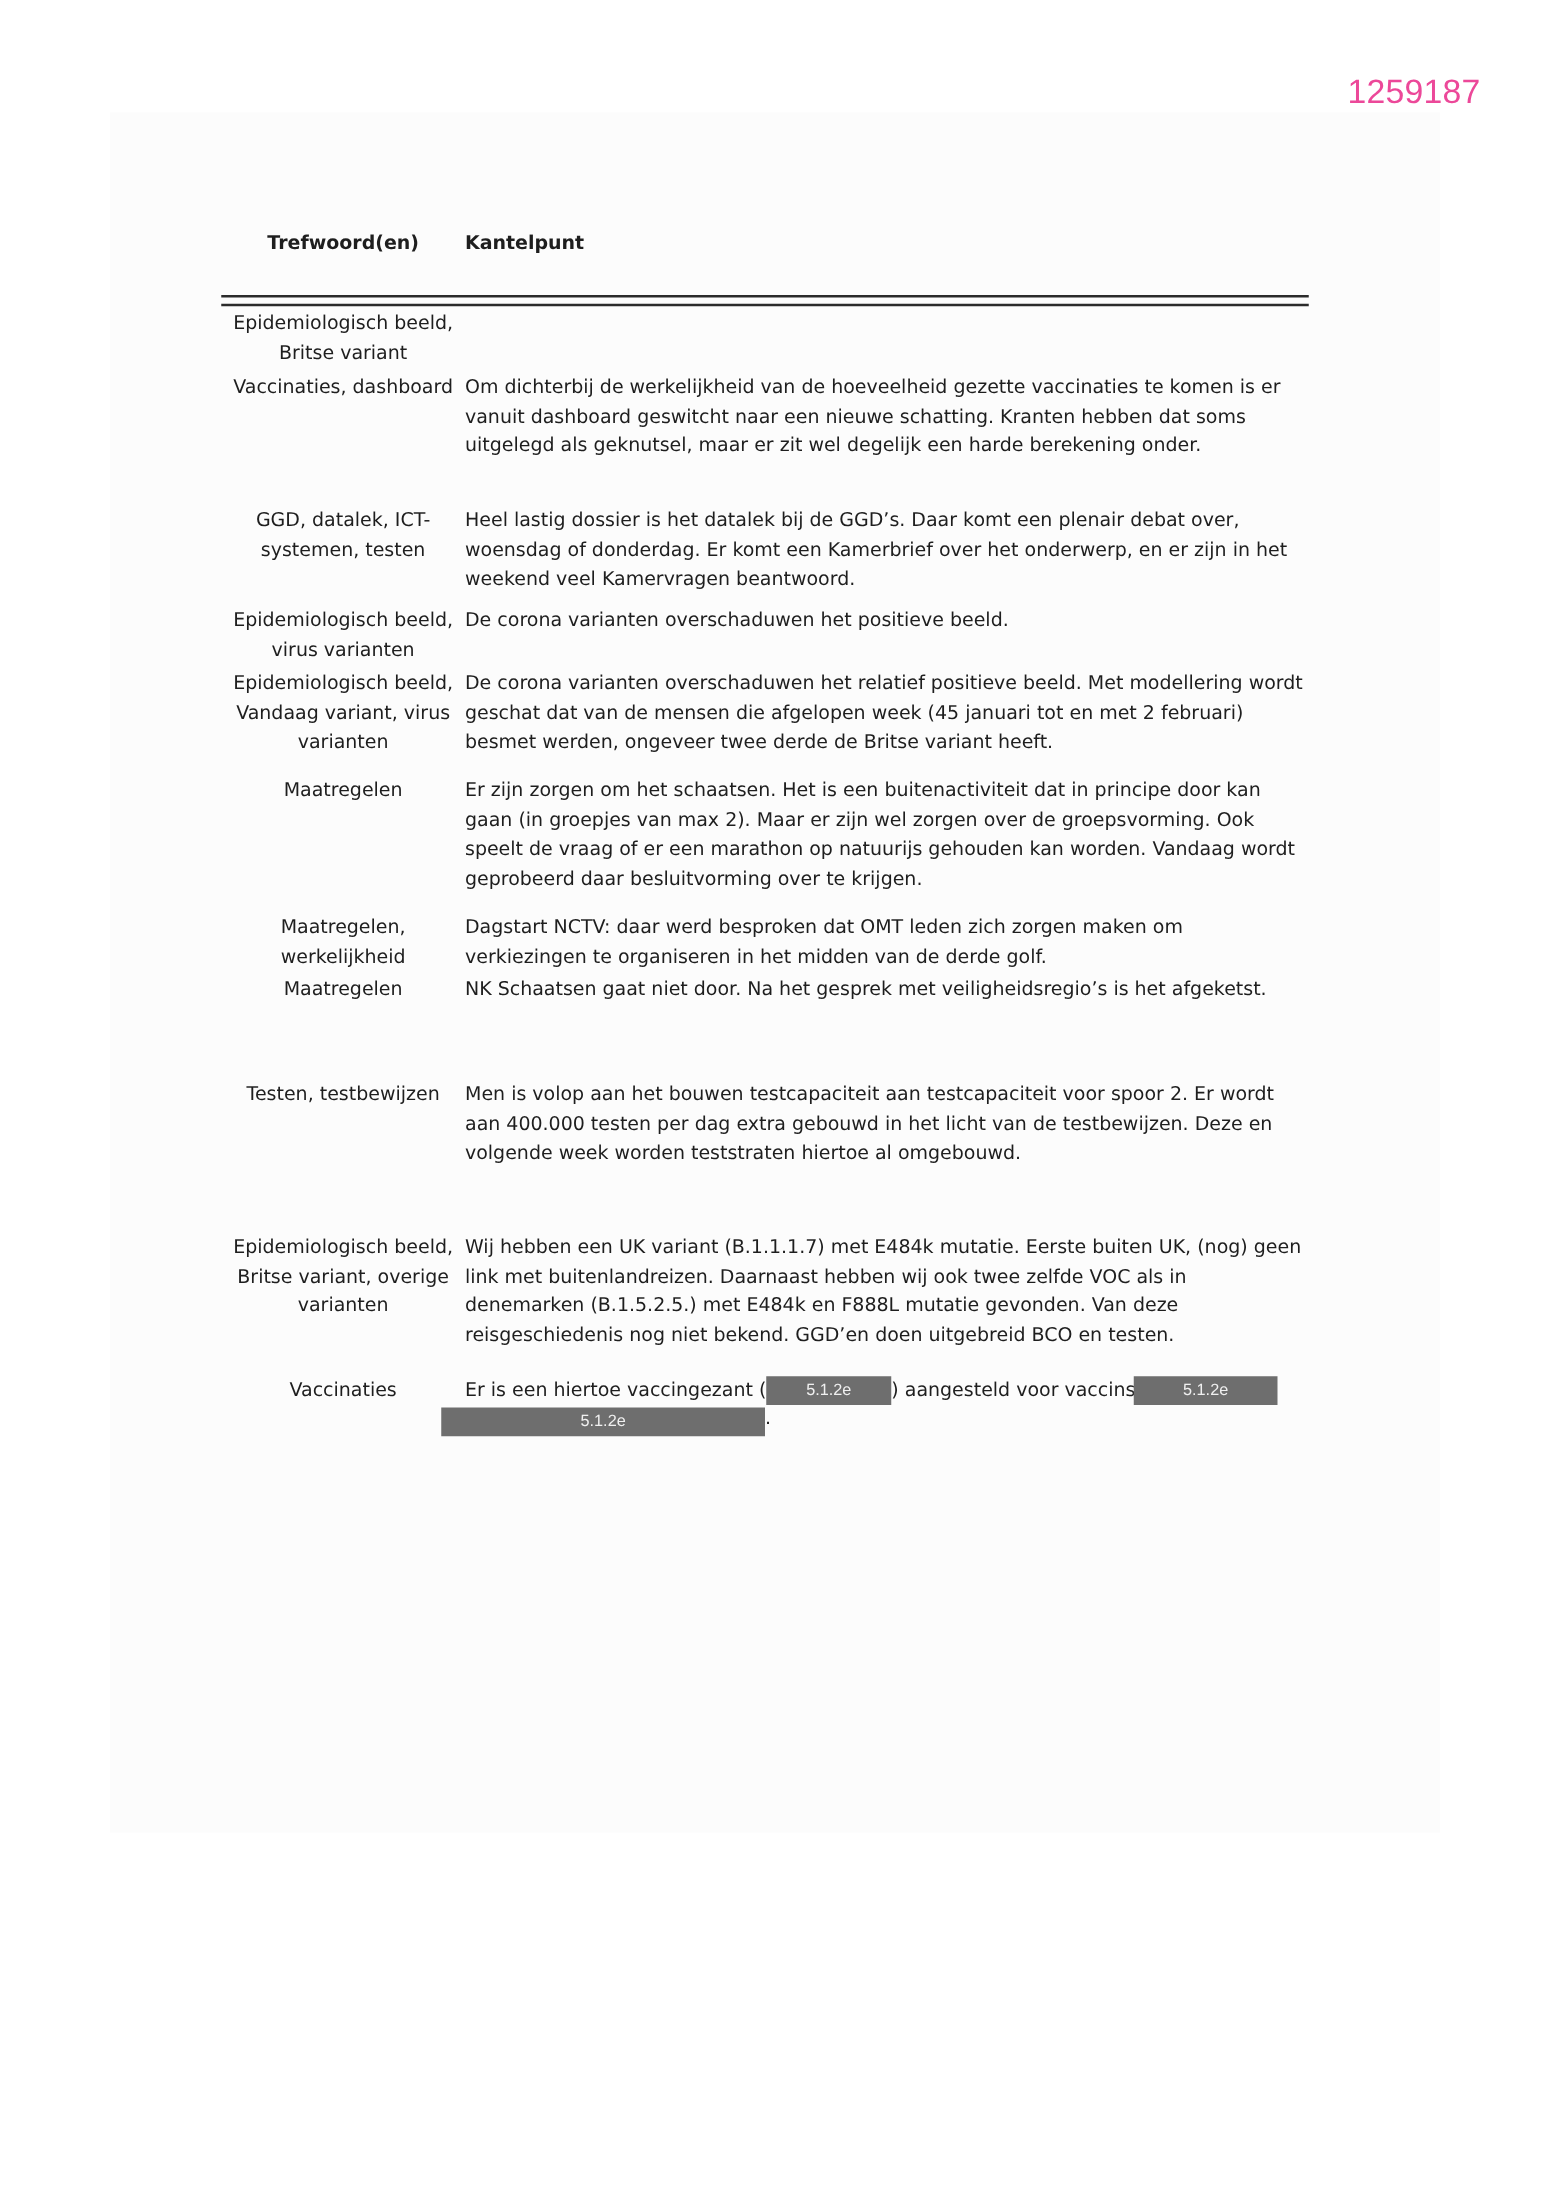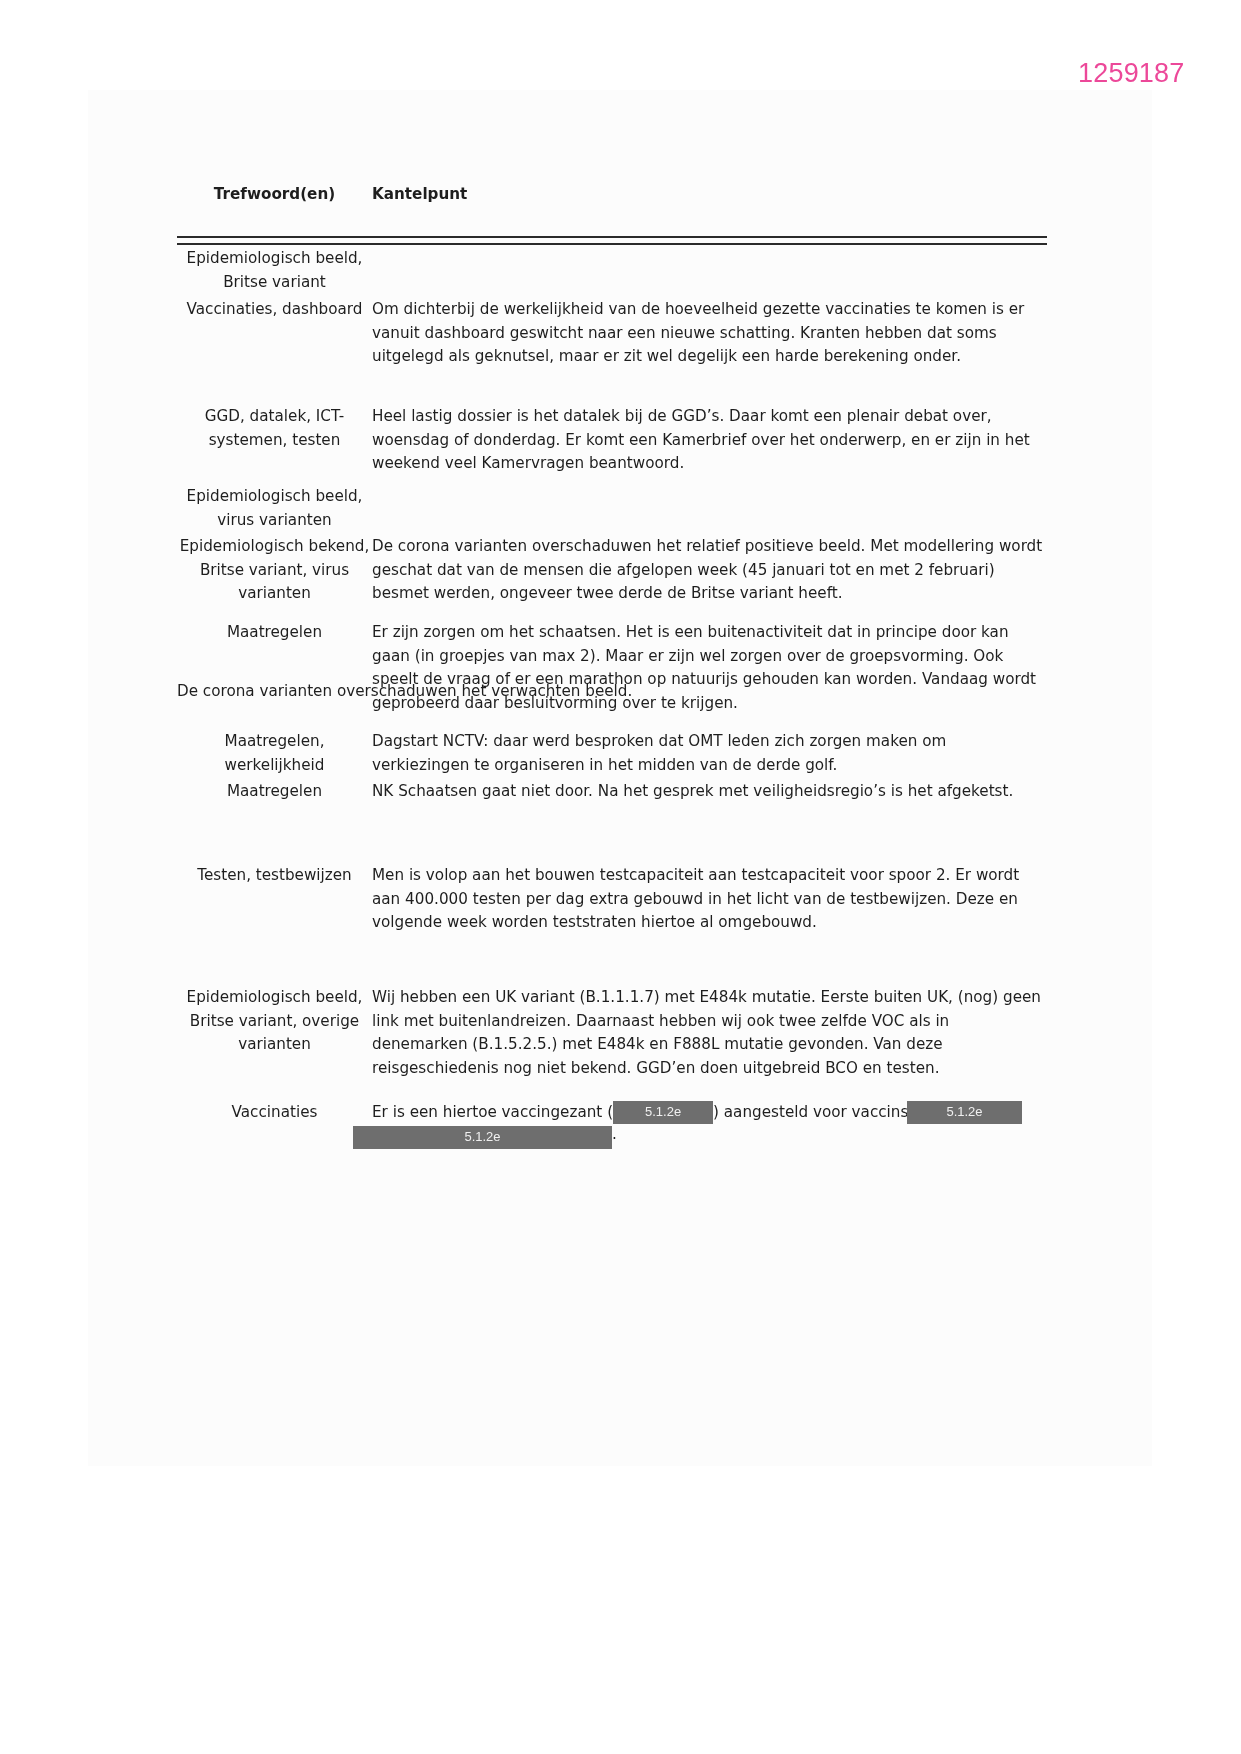--- a/index.html
+++ b/index.html
@@ -100,27 +100,27 @@
   <div class="row" style="height:107px; margin-top:4px;">
     <div class="col-key">Vaccinaties, dashboard</div>
     <div class="col-val">Om dichterbij de werkelijkheid van de hoeveelheid gezette vaccinaties te komen is er vanuit dashboard geswitcht naar een nieuwe schatting. Kranten hebben dat soms uitgelegd als geknutsel, maar er zit wel degelijk een harde berekening onder.</div>
   </div>
 
   <div class="row" style="height:80px;">
     <div class="col-key">GGD, datalek, ICT-systemen, testen</div>
     <div class="col-val">Heel lastig dossier is het datalek bij de GGD’s. Daar komt een plenair debat over, woensdag of donderdag. Er komt een Kamerbrief over het onderwerp, en er zijn in het weekend veel Kamervragen beantwoord.</div>
   </div>
 
-  <div class="row" style="height:50px;flex-direction:column;">
+  <div class="row" style="height:50px;">
     <div class="col-key">Epidemiologisch beeld, virus varianten</div>
-    <div class="col-val">De corona varianten overschaduwen het verwachten beeld.</div>
+    <div class="col-val">De corona varianten overschaduwen het positieve beeld.</div>
   </div>
 
   <div class="row" style="height:86px;">
-    <div class="col-key">Epidemiologisch bekend, Britse variant, virus varianten</div>
+    <div class="col-key">Epidemiologisch beeld, Vandaag variant, virus varianten</div>
     <div class="col-val">De corona varianten overschaduwen het relatief positieve beeld.  Met modellering wordt geschat dat van de mensen die afgelopen week (45 januari tot en met 2 februari) besmet werden, ongeveer twee derde de Britse variant heeft.</div>
   </div>
 
   <div class="row" style="height:109px;">
     <div class="col-key">Maatregelen</div>
     <div class="col-val">Er zijn zorgen om het schaatsen. Het is een buitenactiviteit dat in principe door kan gaan (in groepjes van max 2). Maar er zijn wel zorgen over de groepsvorming. Ook speelt de vraag of er een marathon op natuurijs gehouden kan worden. Vandaag wordt geprobeerd daar besluitvorming over te krijgen.</div>
   </div>
 
   <div class="row" style="height:50px;">
     <div class="col-key">Maatregelen, werkelijkheid</div>

